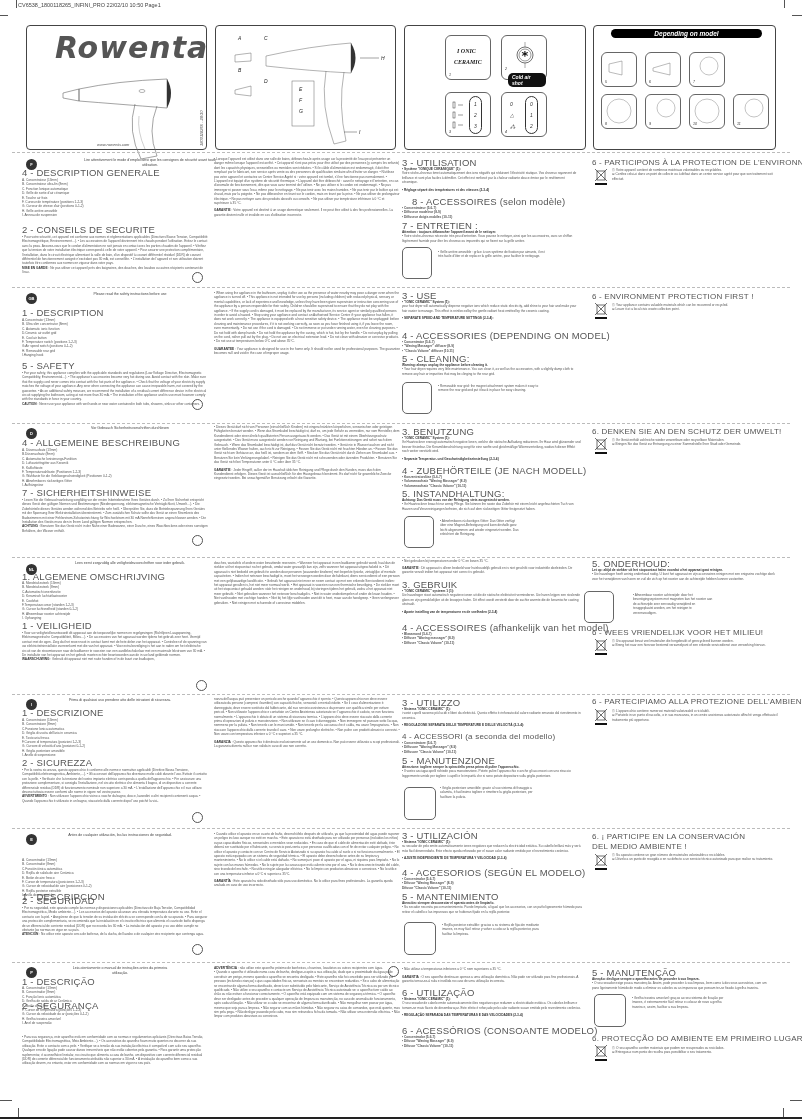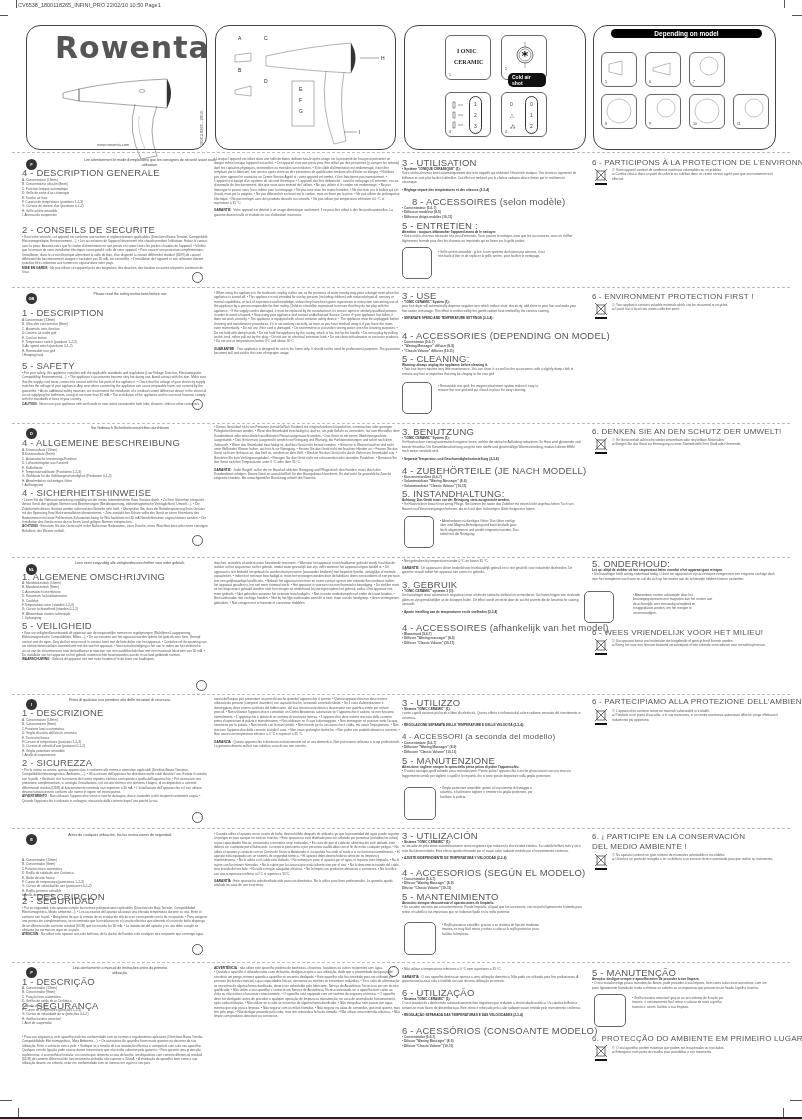--- a/index.html
+++ b/index.html
@@ -2,21 +2,21 @@
 <html><head>
 <meta charset="utf-8">
 <style>
   * { box-sizing: border-box; margin: 0; padding: 0; }
   html, body { width: 802px; height: 1119px; background: #ffffff; overflow: hidden; }
   body { font-family: "Liberation Sans", sans-serif; color: #333; position: relative; }
 
   .header-line { position: absolute; left: 18px; top: 2px; font-size: 5.5px; color: #444; }
   .crop-mark { position: absolute; background: #555; }
 
-  .panel { position: absolute; border: 1px solid #444; border-radius: 14px; background: #fff; }
+  .panel { position: absolute; border: 1px solid #444; border-radius: 4px; background: #fff; font-style: italic; }
   .logo { position: absolute; font-size: 30px; font-weight: bold; letter-spacing: 1px; color: #555; font-family: "DejaVu Sans", sans-serif; }
   .url { position: absolute; font-size: 4px; color: #555; }
   .vert-code { position: absolute; font-size: 4px; color: #555; transform: rotate(-90deg); transform-origin: left top; white-space: nowrap; }
   .letter { position: absolute; font-size: 5px; color: #222; }
 
   .subbox { position: absolute; border: 1px solid #666; border-radius: 6px; background: #fff; }
   .subbox .num { position: absolute; left: 3px; bottom: 2px; font-size: 3.5px; color: #333; }
   .ionic { position: absolute; font-size: 6px; font-weight: bold; color: #222; font-family: "Liberation Serif", serif; line-height: 11px; }
   .cold-badge { position: absolute; background: #111; color: #fff; font-size: 5px; font-weight: bold; border-radius: 5px; padding: 1px 4px; }
   .model-bar { position: absolute; background: #000; color: #fff; font-weight: bold; font-size: 6.5px; text-align: center; border-radius: 6px; line-height: 9px; }
@@ -194,21 +194,21 @@
     <p><b>• Système "IONIQUE CERAMIQUE" (1):</b></p>
     <p>Votre sèche-cheveux émet automatiquement des ions négatifs qui réduisent l'électricité statique. Vos cheveux rayonnent de brillance et sont plus faciles à démêler. Cet effet est renforcé par la chaleur radiante douce émise par le revêtement céramique.</p>
     <p style="margin-top:3px;"><b>• Réglage séparé des températures et des vitesses (2-3-4)</b></p>
   </div>
   <div class="h1" style="left:412px;top:196px;">8 - ACCESSOIRES (selon modèle)</div>
   <div class="txt" style="left:402px;top:206px;width:178px;font-weight:bold;">
     <p>• Concentrateur (5-6-7)</p>
     <p>• Diffuseur modeleur (8-9)</p>
     <p>• Diffuseur doigts mobiles (10-11)</p>
   </div>
-  <div class="h1" style="left:402px;top:220px;">5 -    ENTRETIEN :</div>
+  <div class="h1" style="left:402px;top:220px;">7 -    ENTRETIEN :</div>
   <div class="txt" style="left:402px;top:230px;width:178px;">
     <p><b>Attention : toujours débrancher l'appareil avant de le nettoyer.</b></p>
     <p>• Votre sèche-cheveux nécessite très peu d'entretien. Vous pouvez le nettoyer, ainsi que les accessoires, avec un chiffon légèrement humide pour ôter les cheveux ou impuretés qui se fixent sur la grille arrière.</p>
   </div>
   <div class="clean-box" style="left:402px;top:247px;width:30px;height:32px;"></div>
   <div class="txt" style="left:438px;top:250px;width:110px;">• Grille arrière amovible : grâce à son système de fixation par aimants, il est très facile d'ôter et de replacer la grille arrière, pour faciliter le nettoyage.</div>
   <div class="h1 small" style="left:592px;top:158px;">6 - PARTICIPONS À LA PROTECTION DE L'ENVIRONNEMENT !</div>
   <svg class="env-icon" style="left:594px;top:168px;" viewBox="0 0 14 18">
     <rect x="3" y="3" width="8" height="9" fill="none" stroke="#333" stroke-width="0.7"></rect>
     <line x1="1" y1="1" x2="13" y2="13" stroke="#333" stroke-width="0.7"></line>
@@ -288,21 +288,21 @@
     <p>A. Düsenaufsatz (13mm)</p>
     <p>B.Düsenaufsatz (8mm)</p>
     <p>C. Automatische Ionisierungs-Funktion</p>
     <p>D. Luftaustrittsgitter aus Keramik</p>
     <p>E. Kaltlufttaste</p>
     <p>F. Temperaturwahltaste (Positionen 1-2-3)</p>
     <p>G. Wahltaste für die Gebläsegeschwindigkeit (Positionen 0-1-2)</p>
     <p>H. Abnehmbares rückseitiges Gitter</p>
     <p>I. Aufhängeöse</p>
   </div>
-  <div class="h1" style="left:22px;top:487px;">4 - SICHERHEITSHINWEISE</div>
+  <div class="h1" style="left:22px;top:487px;">7 - SICHERHEITSHINWEISE</div>
   <div class="txt" style="left:22px;top:498px;width:186px;">
     <p>• Lesen Sie die Gebrauchsanleitung sorgfältig vor der ersten Inbetriebnahme Ihres Gerätes durch. • Zu Ihrer Sicherheit entspricht dieses Gerät den gültigen Normen und Bestimmungen (Niederspannung, elektromagnetische Verträglichkeit, Umwelt…). • Die Zubehörteile dieses Gerätes werden während des Betriebs sehr heiß. • Überprüfen Sie, dass die Betriebsspannung Ihres Gerätes mit der Spannung Ihrer Elektroinstallation übereinstimmt. • Zum zusätzlichen Schutz sollte das Gerät an einen Stromkreis des Badezimmers mit einer Fehlerstrom-Schutzeinrichtung für Wechselstrom mit 30 mA Nennfehlerstrom angeschlossen werden. • Die Installation des Geräts muss den in Ihrem Land gültigen Normen entsprechen.</p>
     <p><b>ACHTUNG</b> <span>: Benutzen Sie das Gerät nicht in der Nähe einer Badewanne, einer Dusche, eines Waschbeckens oder eines sonstigen Behälters, der Wasser enthält.</span></p>
   </div>
   <div class="nobath" style="left:192px;top:535px;"></div>
   <div class="txt" style="left:214px;top:425px;width:186px;">
     <p>• Dieses Gerät darf nicht von Personen (einschließlich Kindern) mit eingeschränkten körperlichen, sensorischen oder geistigen Fähigkeiten benutzt werden. • Wenn das Stromkabel beschädigt ist, darf es, um jede Gefahr zu vermeiden, nur vom Hersteller, dem Kundendienst oder einer ähnlich qualifizierten Person ausgetauscht werden. • Das Gerät ist mit einem Überhitzungsschutz ausgestattet. • Das Gerät muss ausgesteckt werden vor Reinigung und Wartung, bei Funktionsstörungen und sofort nach dem Gebrauch. • Wenn das Stromkabel beschädigt ist, darf das Gerät nicht benutzt werden. • Gerät nie in Wasser tauchen und nicht unter fließendes Wasser halten, auch nicht zur Reinigung. • Fassen Sie das Gerät nicht mit feuchten Händen an. • Fassen Sie das Gerät nicht am Gehäuse an, das heiß ist, sondern an dem Griff. • Stecken Sie das Gerät nicht durch Ziehen am Stromkabel aus. • Benutzen Sie kein Verlängerungskabel. • Reinigen Sie das Gerät nicht mit scheuernden oder ätzenden Produkten. • Benutzen Sie das Gerät nicht bei Temperaturen unter 0 °C oder über 35 °C.</p>
     <p style="margin-top:3px;"><b>GARANTIE</b> <span>: Jeder Eingriff, außer der im Haushalt üblichen Reinigung und Pflege durch den Kunden, muss durch den Kundendienst erfolgen. Dieses Gerät ist ausschließlich für den Hausgebrauch bestimmt. Es darf nicht für gewerbliche Zwecke eingesetzt werden. Bei unsachgemäßer Benutzung erlischt die Garantie.</span></p>
   </div>
   <div class="h1" style="left:402px;top:426px;">3. BENUTZUNG</div>
@@ -346,21 +346,21 @@
     <p>A. Mondstukssteek (13mm)</p>
     <p>B. Mondstukssteek (8mm)</p>
     <p>C.Automatisch ionenfunctie</p>
     <p>D. Keramisch luchtuitlaatrooster</p>
     <p>E. Coolshot</p>
     <p>F.Temperatuurcursor (standen 1-2-3)</p>
     <p>G. Cursor luchtsnelheid (standen 0-1-2)</p>
     <p>H. Afneembaar rooster achterzijde</p>
     <p>I. Ophangring</p>
   </div>
-  <div class="h1" style="left:22px;top:620px;">5 - VEILIGHEID</div>
+  <div class="h1" style="left:22px;top:620px;">1 - VEILIGHEID</div>
   <div class="txt" style="left:22px;top:631px;width:186px;">
     <p>• Voor uw veiligheid beantwoordt dit apparaat aan de toepasselijke normen en regelgevingen (Richtlijnen Laagspanning, Elektromagnetische Compatibiliteit, Milieu…). • De accessoires van het apparaat worden tijdens het gebruik zeer heet. Vermijd contact met de ogen. Zorg dat het snoer nooit in contact komt met de hete delen van het apparaat. • Controleer of de spanning van uw elektriciteitsinstallatie overeenkomt met die van het apparaat. • Voor extra beveiliging is het aan te raden om het elektrische circuit van de stroomtoevoer naar de badkamer te voorzien van een aardlekschakelaar met een maximale lekstroom van 30 mA. • De installatie van het apparaat en het gebruik moeten echter beantwoorden aan de in uw land geldende normen.</p>
     <p><b>WAARSCHUWING</b> <span>: Gebruik dit apparaat niet met natte handen of in de buurt van badkuipen,</span></p>
   </div>
   <div class="nobath" style="left:196px;top:680px;"></div>
   <div class="txt" style="left:214px;top:561px;width:186px;">
     <p>douches, wastafels of andere water bevattende reservoirs. • Wanneer het apparaat in een badkamer gebruikt wordt, haal dan de stekker uit het stopcontact na het gebruik, omdat water gevaarlijk kan zijn, zelfs wanneer het apparaat uitgeschakeld is. • Dit apparaat is niet bedoeld om gebruikt te worden door personen (waaronder kinderen) met beperkte fysieke, zintuiglijke of mentale capaciteiten. • Indien het netsnoer beschadigd is, moet het vervangen worden door de fabrikant, diens servicedienst of een persoon met een gelijkwaardige kwalificatie. • Gebruik het apparaat niet meer en neem contact op met een erkende Servicedienst indien: het apparaat gevallen is, het niet meer normaal werkt. • Het apparaat is voorzien van een thermische beveiliging. • De stekker moet uit het stopcontact gehaald worden: vóór het reinigen en onderhoud, bij storingen tijdens het gebruik, zodra u het apparaat niet meer gebruikt. • Niet gebruiken wanneer het netsnoer beschadigd is. • Niet in water onderdompelen of onder de kraan houden. • Niet vasthouden met vochtige handen. • Niet bij het lijfje vasthouden want dit is heet, maar aan de handgreep. • Geen verlengsnoer gebruiken. • Niet reinigen met schurende of corrosieve middelen.</p>
   </div>
   <div class="txt" style="left:402px;top:559px;width:180px;">• Niet gebruiken bij temperaturen onder 0 °C en boven 35 °C.</div>
   <div class="txt" style="left:402px;top:566px;width:180px;">

